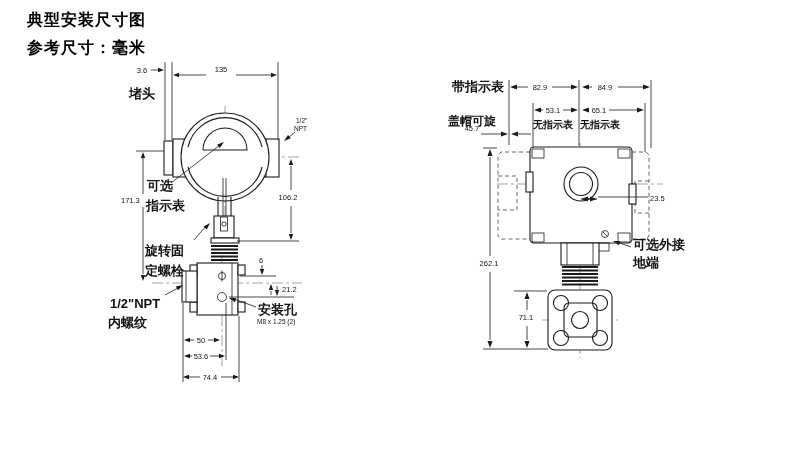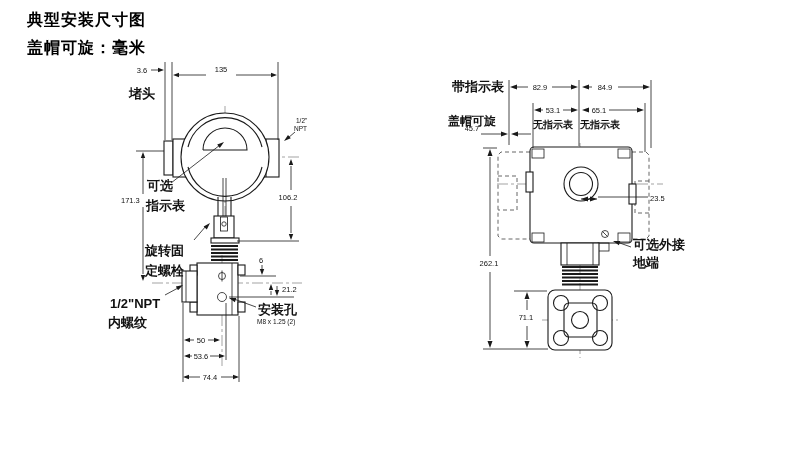--- a/index.html
+++ b/index.html
@@ -21,21 +21,21 @@
   .dash{stroke:#555;stroke-width:0.9;fill:none;stroke-dasharray:4 3;}
   .arrows{fill:#1a1a1a;stroke:none;}
 </style>
 </head>
 <body>
 
 <div class="canvas">
 
   <div class="title-block">
     <div>典型安装尺寸图</div>
-    <div>盖帽可旋：毫米</div>
+    <div>参考尺寸：毫米</div>
   </div>
 
   <svg width="803" height="453" viewBox="0 0 803 453">
 
     <g>
 
       <path class="cline" d="M225,106 V218 M168,157 H300 M222,255 V368 M152,283 H302"></path>
 
       <rect class="outline-w" x="164" y="141" width="9" height="34"></rect>
       <rect class="outline-w" x="173" y="139" width="15" height="38"></rect>

